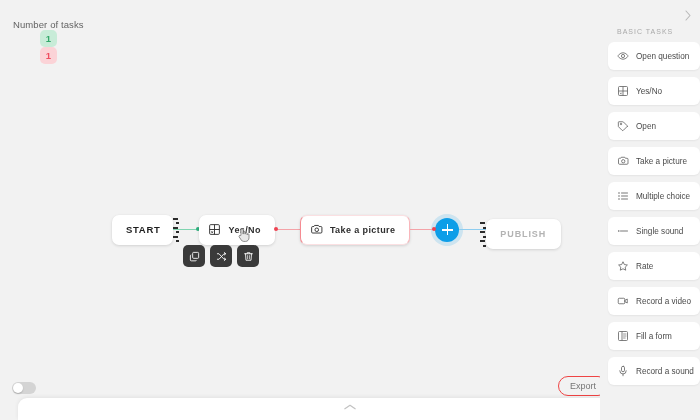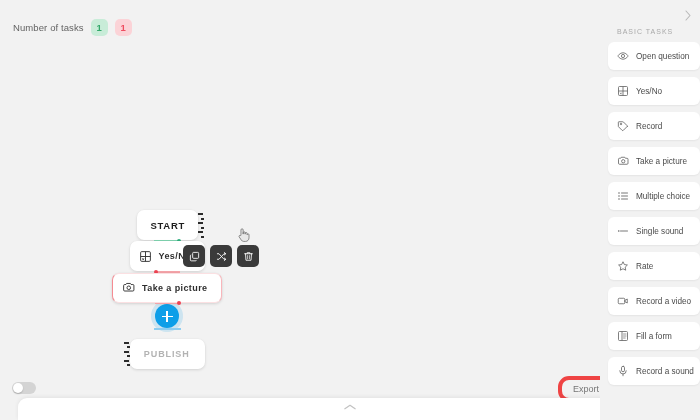--- a/index.html
+++ b/index.html
@@ -13,37 +13,37 @@
 
   
   #canvas {
     position: absolute; inset: 0;
     background: #f2f2f2;
   }
 
   
   #task-counter {
     position: absolute; left: 13px; top: 19px;
-    display: flex; align-items: center; gap: 7px;
+    display: flex; align-items: center;  flex-direction: column;
   }
   #task-counter .label {
     font-size: 9.5px; color: #636363; letter-spacing: .1px;
   }
   .badge {
     width: 17px; height: 17px; border-radius: 5px;
     display: flex; align-items: center; justify-content: center;
     font-size: 9.5px; font-weight: 700;
   }
   .badge.green { background: #c8ecd8; color: #34a86a; }
   .badge.red   { background: #fbd3d7; color: #ef4d60; }
 
   
   #flow {
     position: absolute; left: 112px; top: 210px;
-    display: flex; align-items: center; flex-direction: column;
+    display: flex; align-items: center;
   }
   .node {
     background: #fff; border-radius: 7px;
     height: 30px; display: flex; align-items: center;
     box-shadow: 0 1px 3px rgba(0,0,0,.13), 0 0 0 .5px rgba(0,0,0,.015);
     position: relative;
   }
   .node .node-label {
     font-size: 9.5px; font-weight: 700; color: #2e2e2e;
     letter-spacing: .4px; white-space: nowrap;
@@ -145,21 +145,21 @@
   #view-toggle .knob {
     position: absolute; left: 1px; top: 1px;
     width: 10px; height: 10px; border-radius: 50%;
     background: #fff; box-shadow: 0 1px 1.5px rgba(0,0,0,.2);
   }
 
   
   #export-button {
     position: absolute; left: 558px; top: 376px;
     padding: 4px 11px; border-radius: 11px;
-    background: transparent; border: 4px solid #ef4444;
+    background: transparent; border: 1px solid #ef4444;
     font-size: 9px; color: #767676; cursor: pointer;
     font-family: "Liberation Sans", sans-serif;
   }
 
   
   #bottom-sheet {
     position: absolute; left: 18px; right: 18px; bottom: 0;
     height: 22px; background: #fff;
     border-radius: 9px 9px 0 0;
     box-shadow: 0 -1px 4px rgba(0,0,0,.07);
@@ -330,21 +330,21 @@
       </svg>
       <span class="task-label">Yes/No</span>
     </div>
 
 
     <div class="task-item">
       <svg class="ico" width="12" height="12" viewBox="0 0 24 24" fill="none" stroke="#5f5f5f" stroke-width="1.6">
         <path d="M20.5 12.8l-7.7 7.7a2 2 0 01-2.8 0l-6.7-6.7a2 2 0 01-.6-1.4V4.5a1 1 0 011-1h7.9a2 2 0 011.4.6l7.5 7.5a1.6 1.6 0 010 2.2z"></path>
         <circle cx="8" cy="8" r="1.5"></circle>
       </svg>
-      <span class="task-label">Record</span>
+      <span class="task-label">Open</span>
     </div>
 
     <div class="task-item">
       <svg class="ico" width="12" height="12" viewBox="0 0 24 24" fill="none" stroke="#5f5f5f" stroke-width="1.6">
         <path d="M3 8.5a2 2 0 012-2h2.2l1.3-2h7l1.3 2H20a2 2 0 012 2v8a2 2 0 01-2 2H5a2 2 0 01-2-2z"></path>
         <circle cx="12.5" cy="12.5" r="3.3"></circle>
       </svg>
       <span class="task-label">Take a picture</span>
     </div>
 

